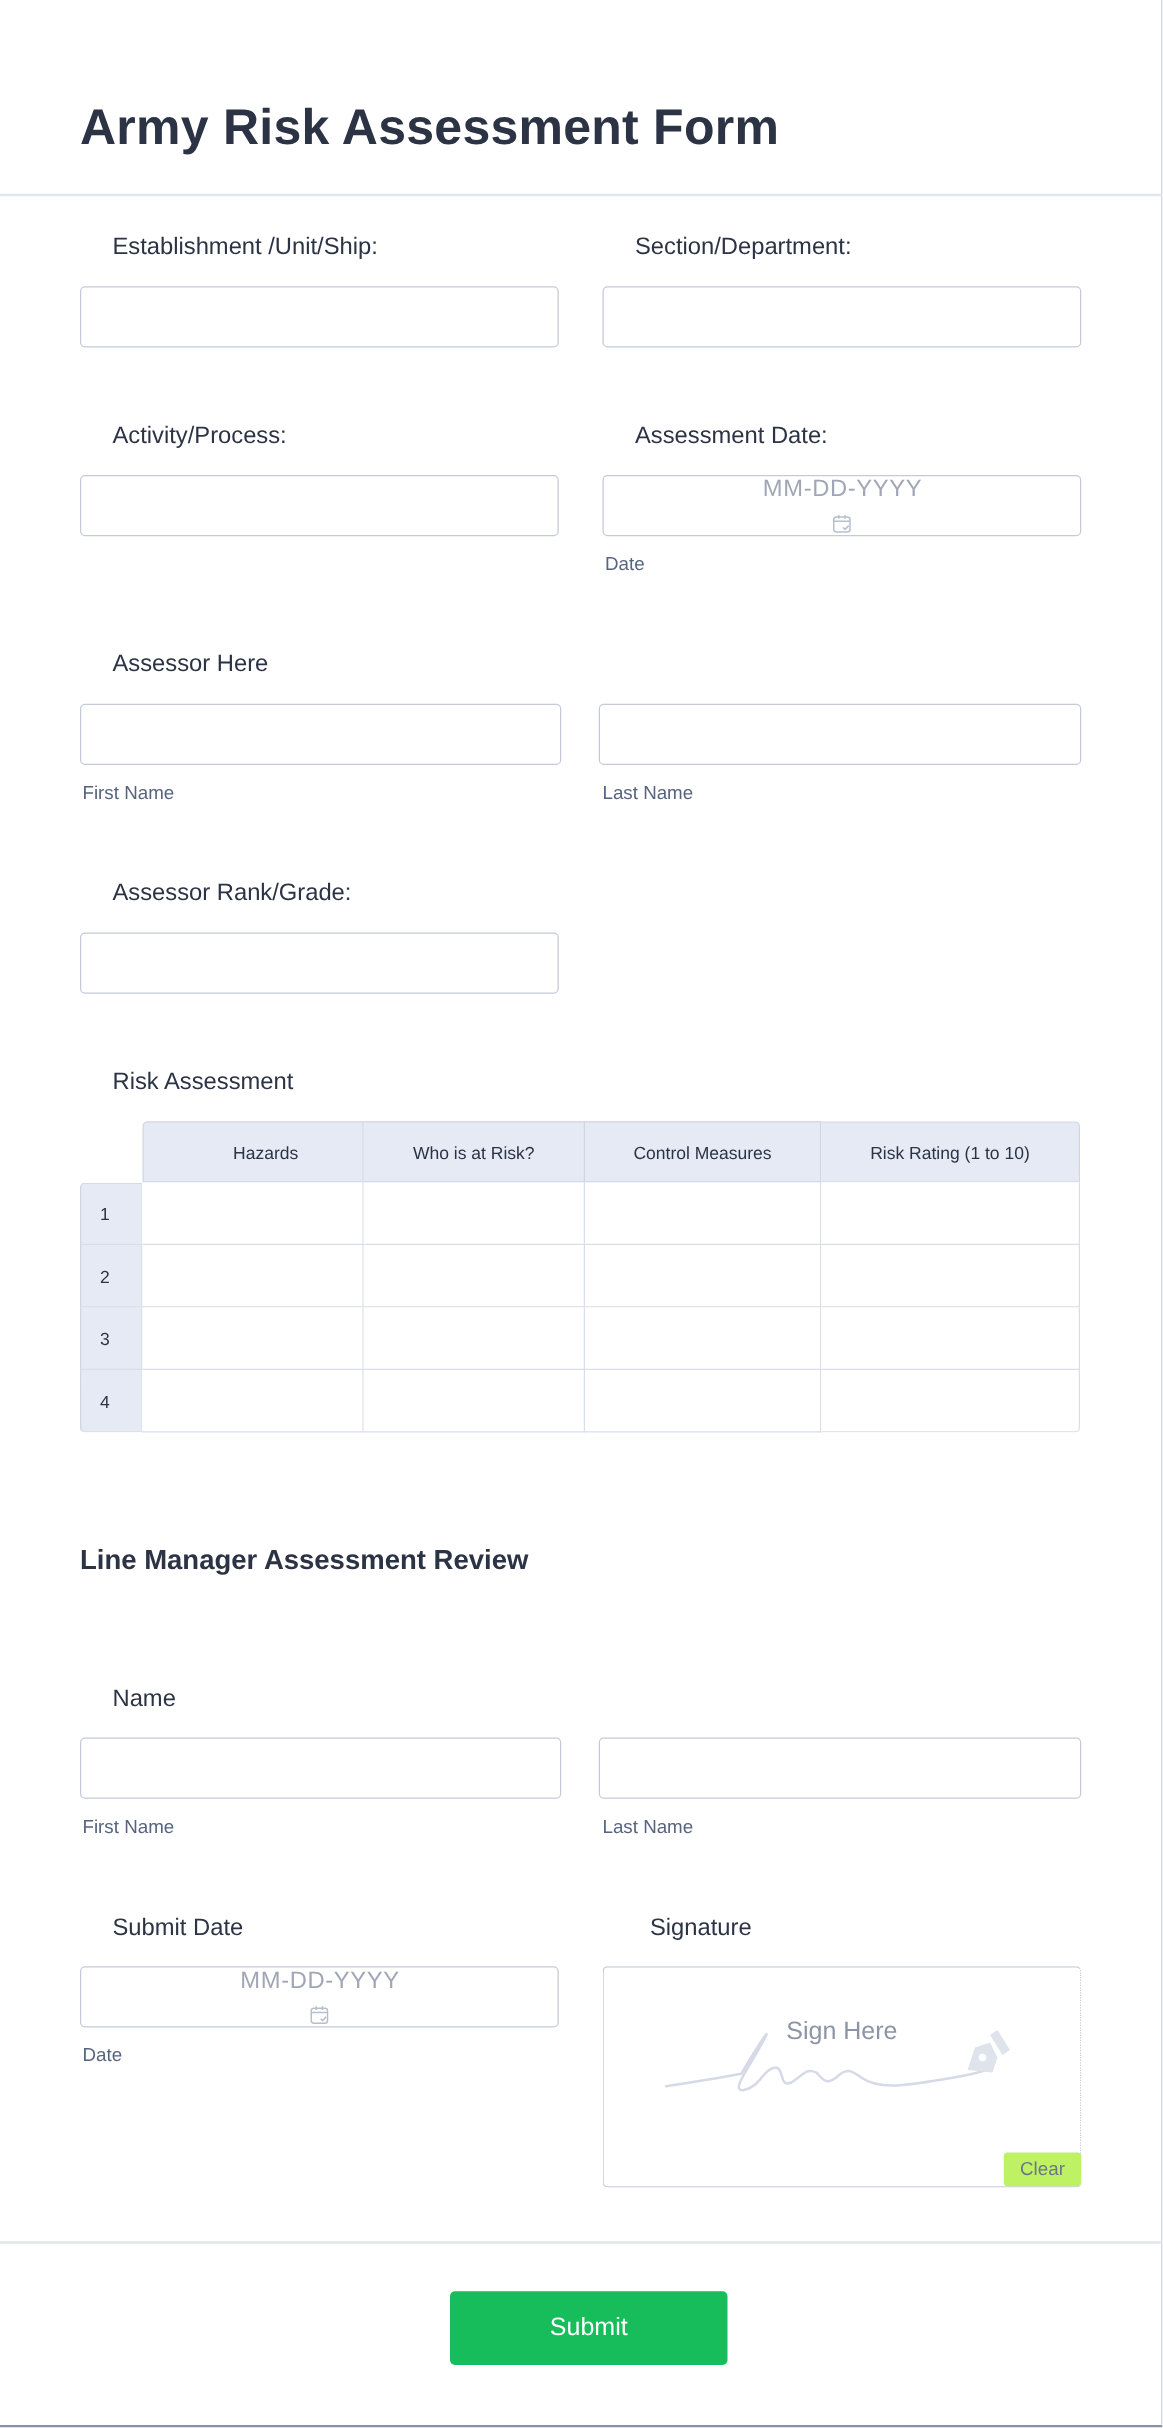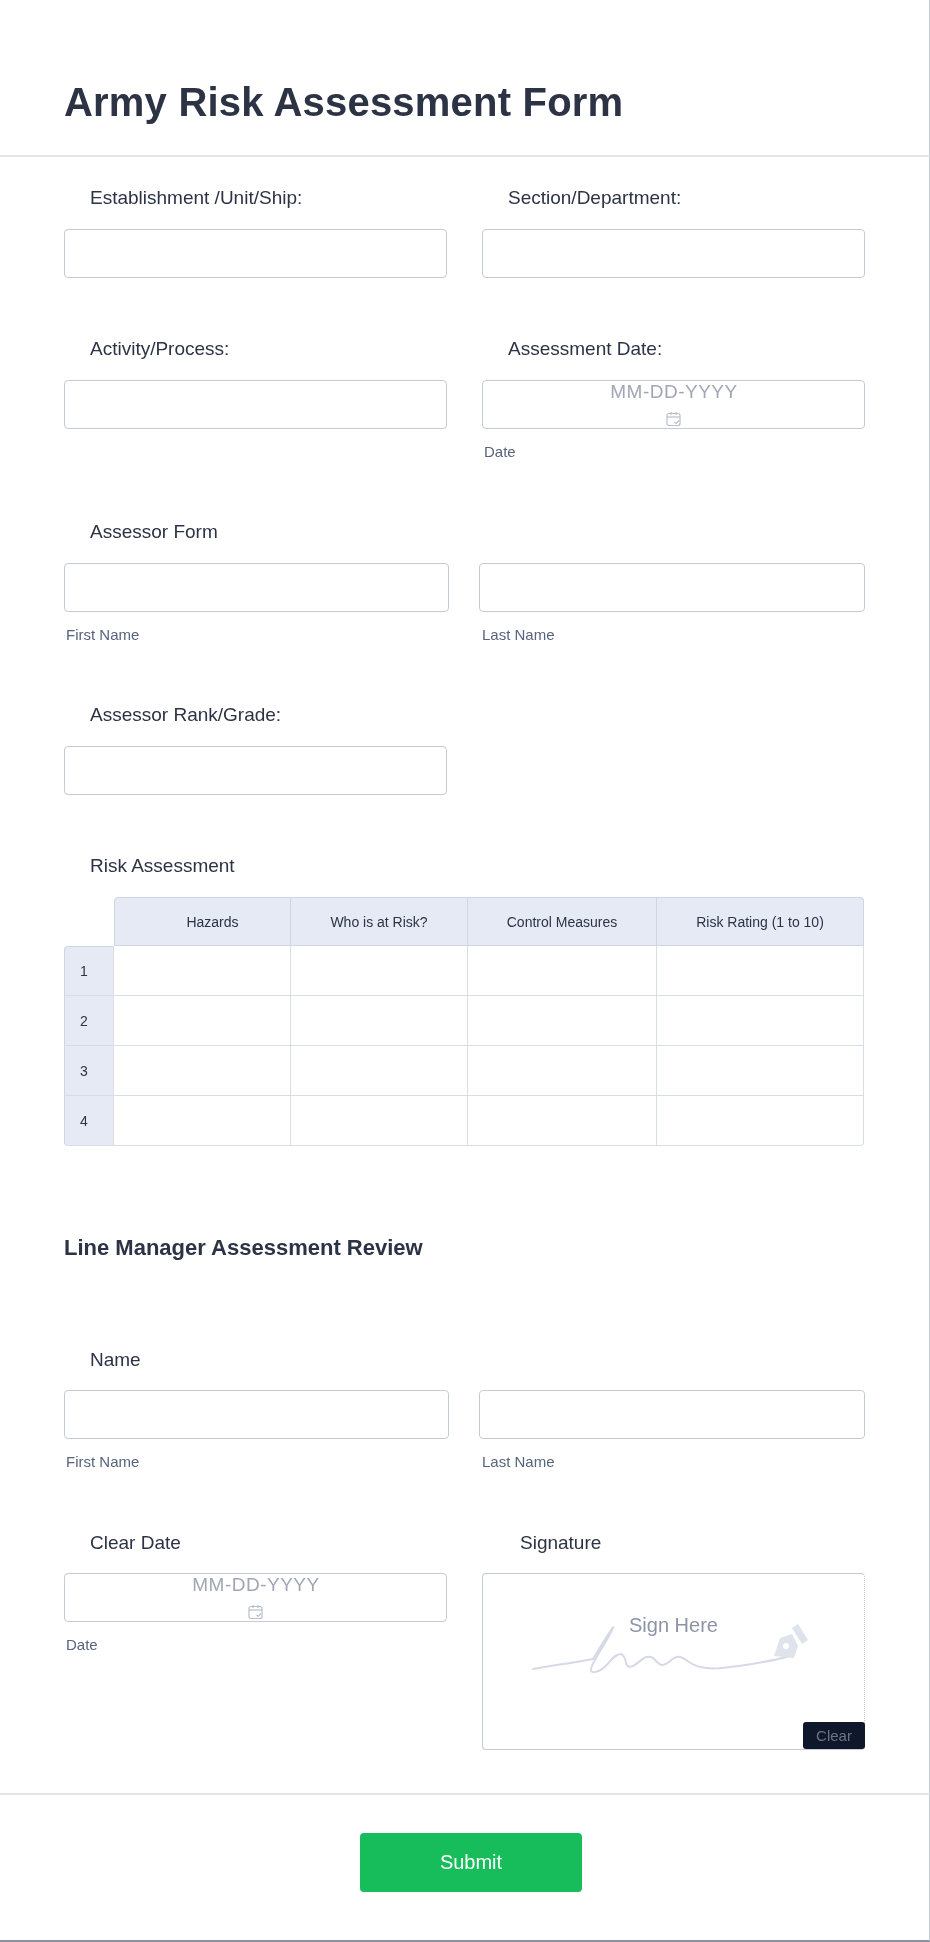--- a/index.html
+++ b/index.html
@@ -22,21 +22,21 @@
   table.grid th.first { border-left: 1px solid #cfd5e3; border-top-left-radius: 4px; padding-left: 20px; }
   table.grid th.last { border-top-right-radius: 4px; }
   table.grid td { height: 50px; border-right: 1px solid #d8dde8; border-bottom: 1px solid #d8dde8; background: #fff; }
   table.grid td.rownum { background: #e6eaf5; border-left: 1px solid #cfd5e3; padding-left: 15px; width: 50px; font-size: 14px; }
   table.grid tr.r1 td.rownum { border-top: 1px solid #cfd5e3; border-top-left-radius: 4px; }
   table.grid tr.r4 td.rownum { border-bottom-left-radius: 4px; }
   table.grid tr.r4 td.lastc { border-bottom-right-radius: 4px; }
   .sig { left: 482px; top: 1573px; width: 383px; height: 177px; border: 1px solid #c3cad8; border-radius: 4px; border-right-style: dotted; }
   .sig-text { position: absolute; left: 0; right: 0; top: 40px; text-align: center; font-size: 20px; color: #8d94a6; }
   .sig svg { position: absolute; left: 0; top: 0; }
-  .clear { left: 803px; top: 1722px; width: 62px; height: 27px; background: #0f172a; border-radius: 3px; font-size: 15px; color: #6b7489; display: flex; align-items: center; justify-content: center; }
+  .clear { left: 803px; top: 1722px; width: 62px; height: 27px; background: #bef264; border-radius: 3px; font-size: 15px; color: #6b7489; display: flex; align-items: center; justify-content: center; }
   .submit { left: 360px; top: 1833px; width: 222px; height: 59px; background: #18bd5b; border-radius: 4px; color: #fff; font-size: 20px; display: flex; align-items: center; justify-content: center; }
 </style>
 </head>
 <body>
 
 <div class="frame"></div>
 
 <h1 class="abs title">Army Risk Assessment Form</h1>
 <div class="abs hr" style="top:155px;"></div>
 
@@ -55,21 +55,21 @@
   <svg class="cal" viewBox="0 0 18 18">
     <rect x="2" y="3.5" width="13" height="12" rx="2" fill="none" stroke="#b8bfcc" stroke-width="1.2"></rect>
     <line x1="2" y1="7" x2="15" y2="7" stroke="#b8bfcc" stroke-width="1.2"></line>
     <line x1="6" y1="2" x2="6" y2="5" stroke="#b8bfcc" stroke-width="1.2"></line>
     <line x1="11" y1="2" x2="11" y2="5" stroke="#b8bfcc" stroke-width="1.2"></line>
     <polyline points="9.5,12 11,13.5 14,10.5" fill="none" stroke="#b8bfcc" stroke-width="1.2"></polyline>
   </svg>
 </div>
 <span class="abs sublabel" style="left:484px; top:443px;">Date</span>
 
-<label class="abs label" style="left:66px; top:521px;">Assessor Form</label>
+<label class="abs label" style="left:66px; top:521px;">Assessor Here</label>
 <div class="abs input" style="left:64px; top:563px; width:385px;"></div>
 <div class="abs input" style="left:479px; top:563px; width:386px;"></div>
 <span class="abs sublabel" style="left:66px; top:626px;">First Name</span>
 <span class="abs sublabel" style="left:482px; top:626px;">Last Name</span>
 
 <label class="abs label" style="left:66px; top:704px;">Assessor Rank/Grade:</label>
 <div class="abs input" style="left:64px; top:746px; width:383px;"></div>
 
 <label class="abs label" style="left:66px; top:855px;">Risk Assessment</label>
 <table class="grid">
@@ -115,21 +115,21 @@
 </table>
 
 <h2 class="abs section-h">Line Manager Assessment Review</h2>
 
 <label class="abs label" style="left:66px; top:1349px;">Name</label>
 <div class="abs input" style="left:64px; top:1390px; width:385px;"></div>
 <div class="abs input" style="left:479px; top:1390px; width:386px;"></div>
 <span class="abs sublabel" style="left:66px; top:1453px;">First Name</span>
 <span class="abs sublabel" style="left:482px; top:1453px;">Last Name</span>
 
-<label class="abs label" style="left:66px; top:1532px;">Clear Date</label>
+<label class="abs label" style="left:66px; top:1532px;">Submit Date</label>
 <div class="abs input date" style="left:64px; top:1573px; width:383px;">
   <span class="placeholder">MM-DD-YYYY</span>
   <svg class="cal" viewBox="0 0 18 18">
     <rect x="2" y="3.5" width="13" height="12" rx="2" fill="none" stroke="#b8bfcc" stroke-width="1.2"></rect>
     <line x1="2" y1="7" x2="15" y2="7" stroke="#b8bfcc" stroke-width="1.2"></line>
     <line x1="6" y1="2" x2="6" y2="5" stroke="#b8bfcc" stroke-width="1.2"></line>
     <line x1="11" y1="2" x2="11" y2="5" stroke="#b8bfcc" stroke-width="1.2"></line>
     <polyline points="9.5,12 11,13.5 14,10.5" fill="none" stroke="#b8bfcc" stroke-width="1.2"></polyline>
   </svg>
 </div>

